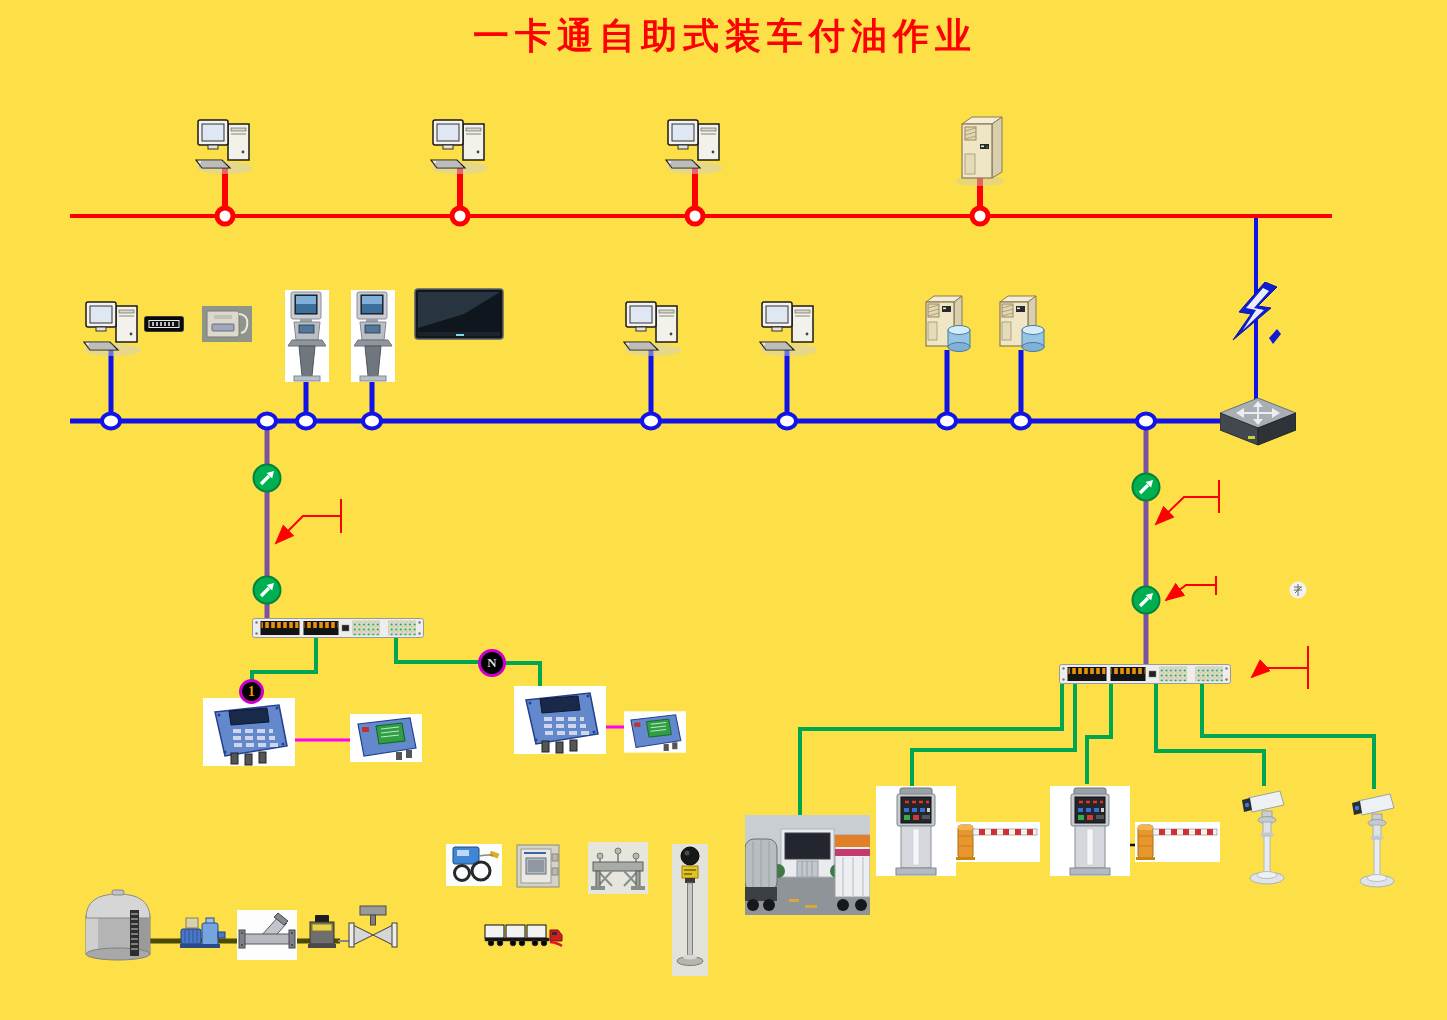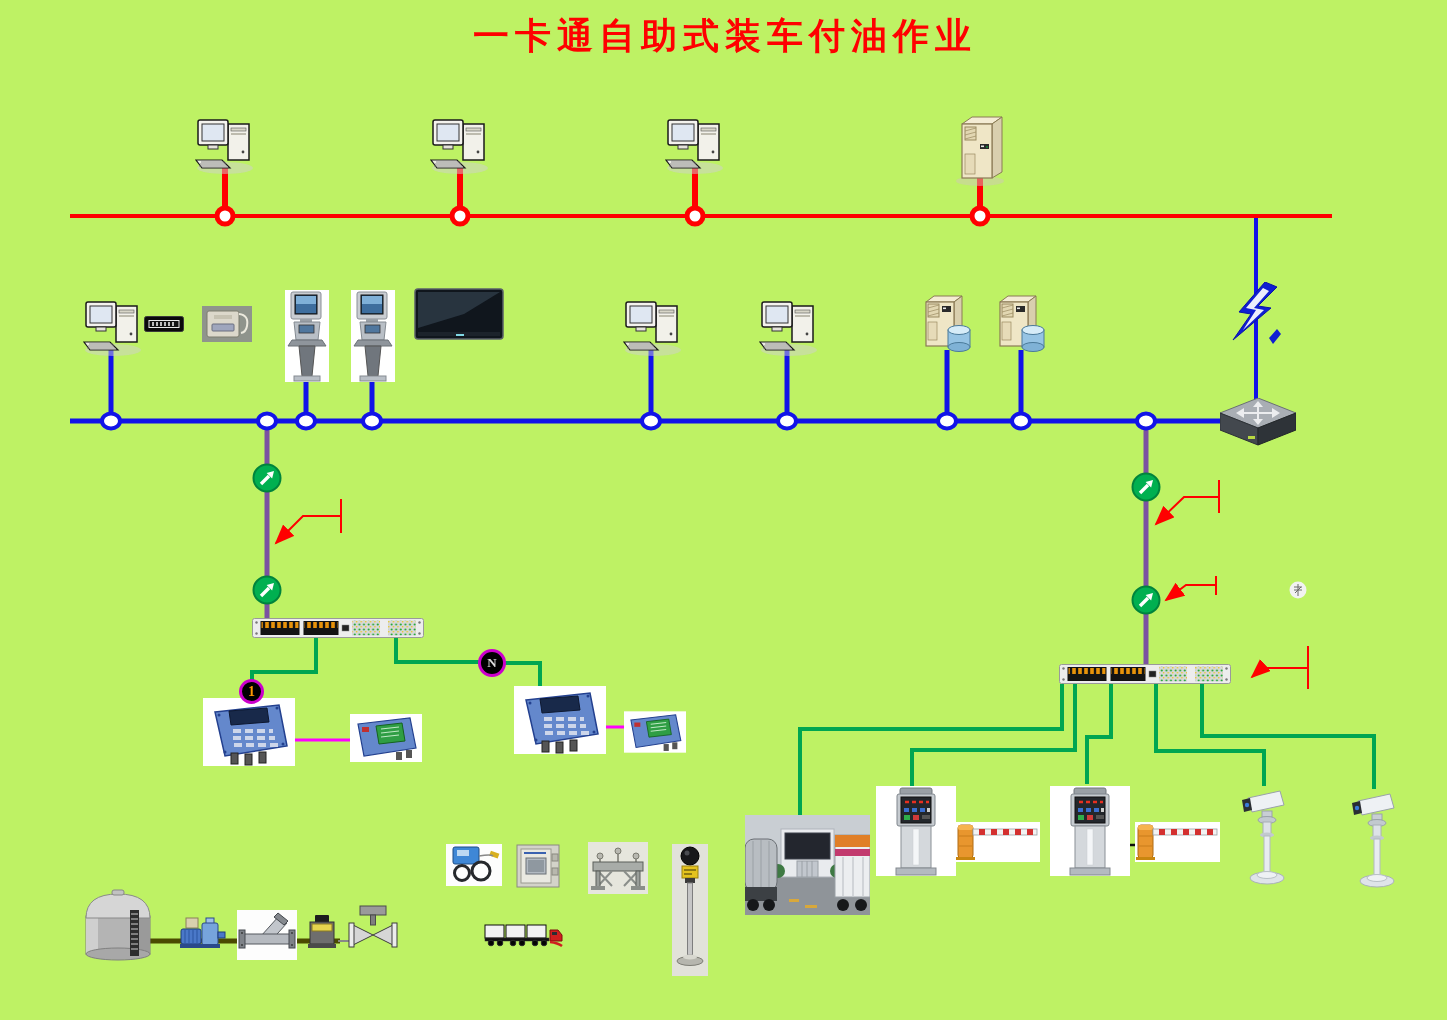--- a/index.html
+++ b/index.html
@@ -1,16 +1,16 @@
 <!DOCTYPE html>
 <html><head>
 <meta charset="utf-8">
 <style>
   html,body{margin:0;padding:0;background:#000;}
-  #canvas{position:relative;width:1447px;height:1020px;background:#bef264;overflow:hidden;
+  #canvas{position:relative;width:1447px;height:1020px;background:#fde047;overflow:hidden;
           font-family:"Liberation Sans",sans-serif;}
   #diagram-svg{position:absolute;left:0;top:0;z-index:1;}
   #page-title{position:absolute;left:430px;top:12px;width:590px;z-index:3;
               text-align:center;color:#ff0000;font-size:36px;font-weight:bold;
               letter-spacing:6px;font-family:"Liberation Serif","DejaVu Serif",serif;}
   .node-label{position:absolute;z-index:3;border:3px solid #cc00cc;border-radius:50%;
               background:#000;display:flex;align-items:center;justify-content:center;
               font-weight:bold;font-family:"Liberation Serif",serif;}
   #label-first{left:239px;top:679px;width:19px;height:19px;color:#ff9900;font-size:14px;}
   #label-nth{left:478px;top:649px;width:22px;height:22px;color:#dcdcdc;font-size:13px;}

